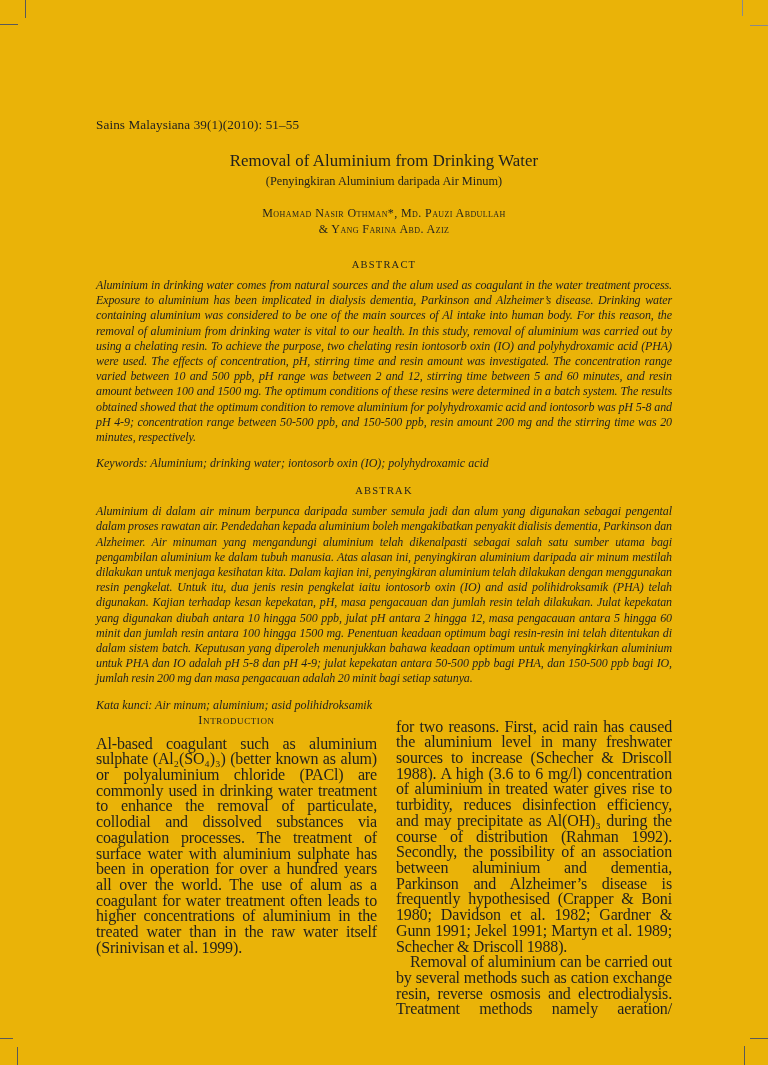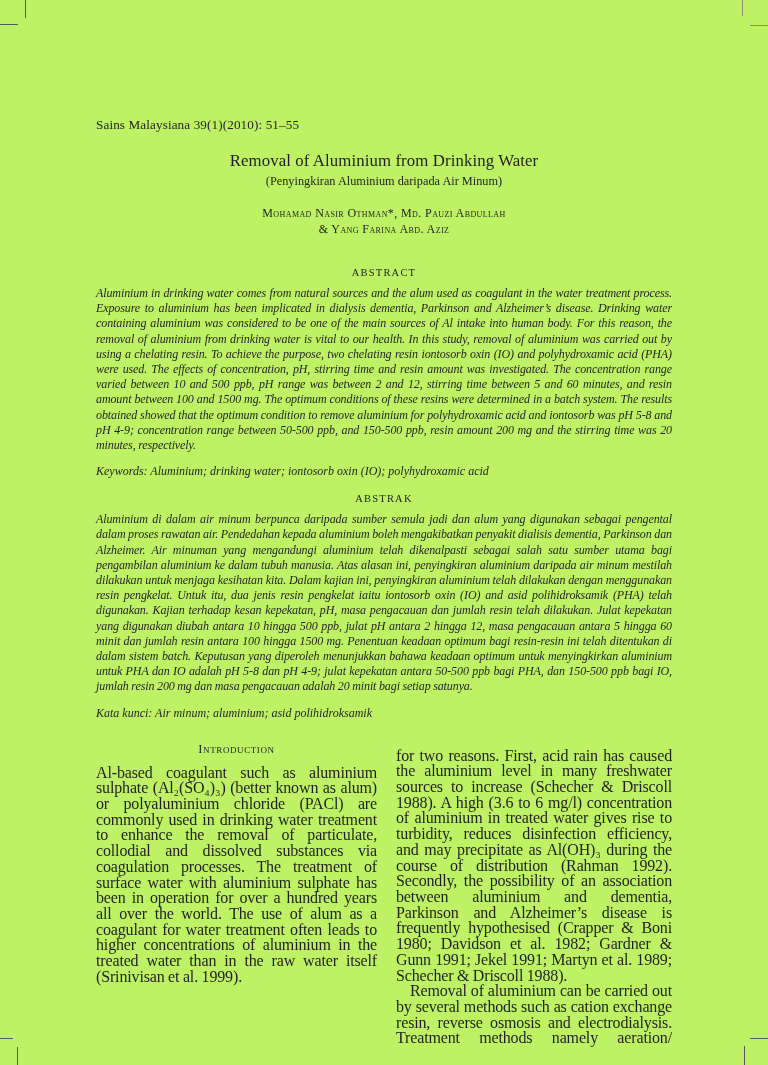--- a/index.html
+++ b/index.html
@@ -1,20 +1,20 @@
 <!DOCTYPE html>
 <html><head>
 <meta charset="utf-8">
 <style>
   html, body { margin: 0; padding: 0; background: #fcfcfc; }
   .page {
     position: relative;
     width: 768px;
     height: 1065px;
-    background: #bef264;
+    background: #eab308;
     font-family: "Liberation Serif", "DejaVu Serif", serif;
     color: #1f1f1f;
     overflow: hidden;
   }
   .mark { position: absolute; background: #5a5a5a; }
   .mark-tl-v { left: 25px; top: 0;      width: 1px;  height: 18px; }
   .mark-tl-h { left: 0;    top: 24px;   width: 18px; height: 1px; }
   .mark-tr-v { left: 742px; top: 0;     width: 1px;  height: 16px; background:#8a8a8a; }
   .mark-tr-h { left: 750px; top: 25px;  width: 18px; height: 1px; background:#8a8a8a; }
   .mark-bl-h { left: 0;    top: 1038px; width: 13px; height: 1px; }
@@ -31,32 +31,32 @@
     margin: 18px 0 0 0; line-height: 20px; letter-spacing: 0.1px;
   }
   .subtitle { font-size: 12.3px; text-align: center; margin-top: 3px; line-height: 15px; }
 
   .authors {
     margin-top: 17px; text-align: center;
     font-variant: small-caps; font-size: 12px; line-height: 15.5px; letter-spacing: 0.4px;
   }
 
   .section-heading {
-    margin-top: 30px; text-align: center;
+    margin-top: 22px; text-align: center;
     font-size: 10.5px; letter-spacing: 1.2px; line-height: 12px;
   }
   .abstrak-h { margin-top: 14px; }
 
   .abstract-text {
     margin: 7px 0 0 0; font-style: italic; font-size: 12px; line-height: 15.2px;
     text-align: justify; letter-spacing: -0.1px; word-spacing: -0.3px;
   }
   .keywords { margin: 11px 0 0 0; font-style: italic; font-size: 12px; line-height: 15px; font-family: Liberation Serif, serif; }
 
-  .intro { margin-top: 21px; display: flex; }
+  .intro { display: flex; }
   .col-left  { width: 281px; margin-right: 19px; }
   .col-right { width: 276px; padding-top: 6px; }
   .intro-heading {
     text-align: center; font-variant: small-caps;
     font-size: 12.5px; letter-spacing: 0.6px; line-height: 14px; margin-bottom: 9px;
   }
   .body-text {
     margin: 0; font-size: 16px; line-height: 15.7px;
     text-align: justify; letter-spacing: -0.15px; word-spacing: -0.3px;
   }

